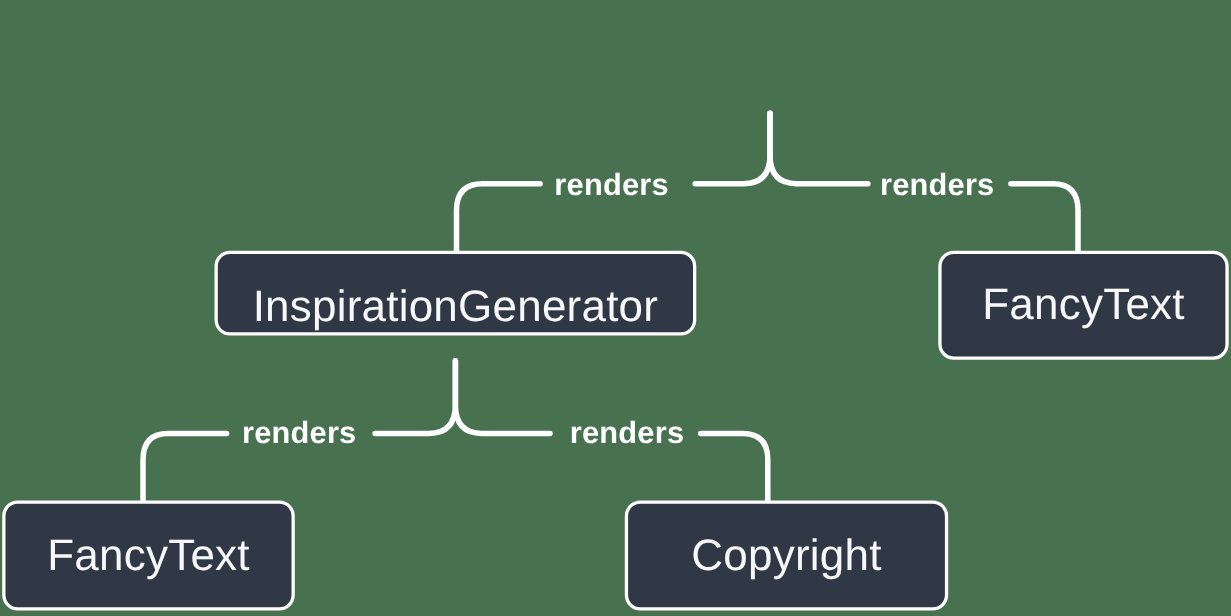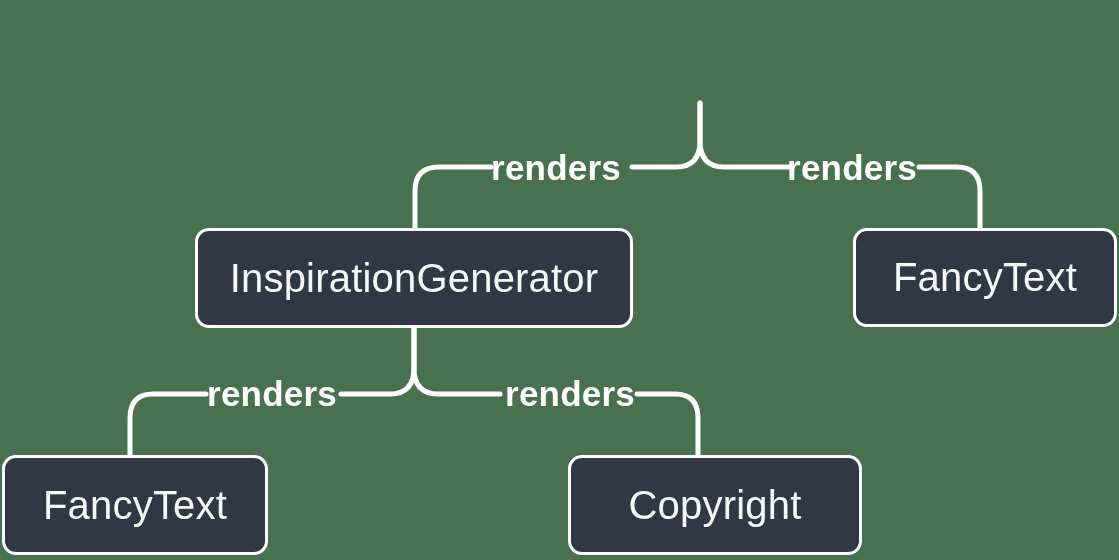--- a/index.html
+++ b/index.html
@@ -43,29 +43,29 @@
     background:var(--node-fill);
     border:3px solid var(--node-border);
     border-radius:14px;
     color:var(--node-text);
     font-size:40px;
     font-weight:400;
     letter-spacing:0.2px;
     white-space:nowrap;
   }
   .node-app        {left:622px; top:3px;   width:158px; height:100px;}
-  .node-ig         {left:195px; top:228px; width:438px; height:100px;}
+  .node-ig         {left:195px; top:228px; width:438px; height:77px;align-items:flex-end;}
   .node-ft-right   {left:853px; top:228px; width:264px; height:99px;}
   .node-ft-left    {left:2px;   top:455px; width:266px; height:100px;}
   .node-copyright  {left:568px; top:455px; width:294px; height:100px;}
   .edge-label{
     position:absolute;
     transform:translate(-50%,-50%);
     color:var(--edge-label-text);
-    font-size:35px;
+    font-size:28px;
     font-weight:700;
     letter-spacing:0.2px;
     white-space:nowrap;
   }
   .edge-label-1{left:556px; top:168px;}
   .edge-label-2{left:852px; top:168px;}
   .edge-label-3{left:272px; top:394px;}
   .edge-label-4{left:570px; top:394px;}
 </style>
 </head>

